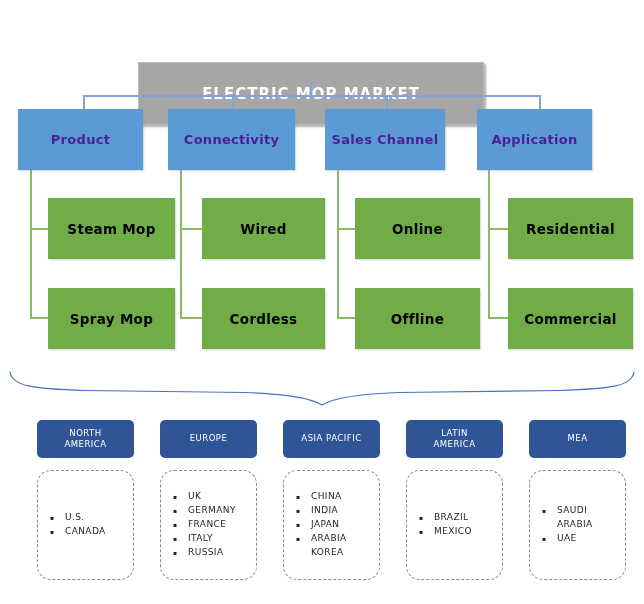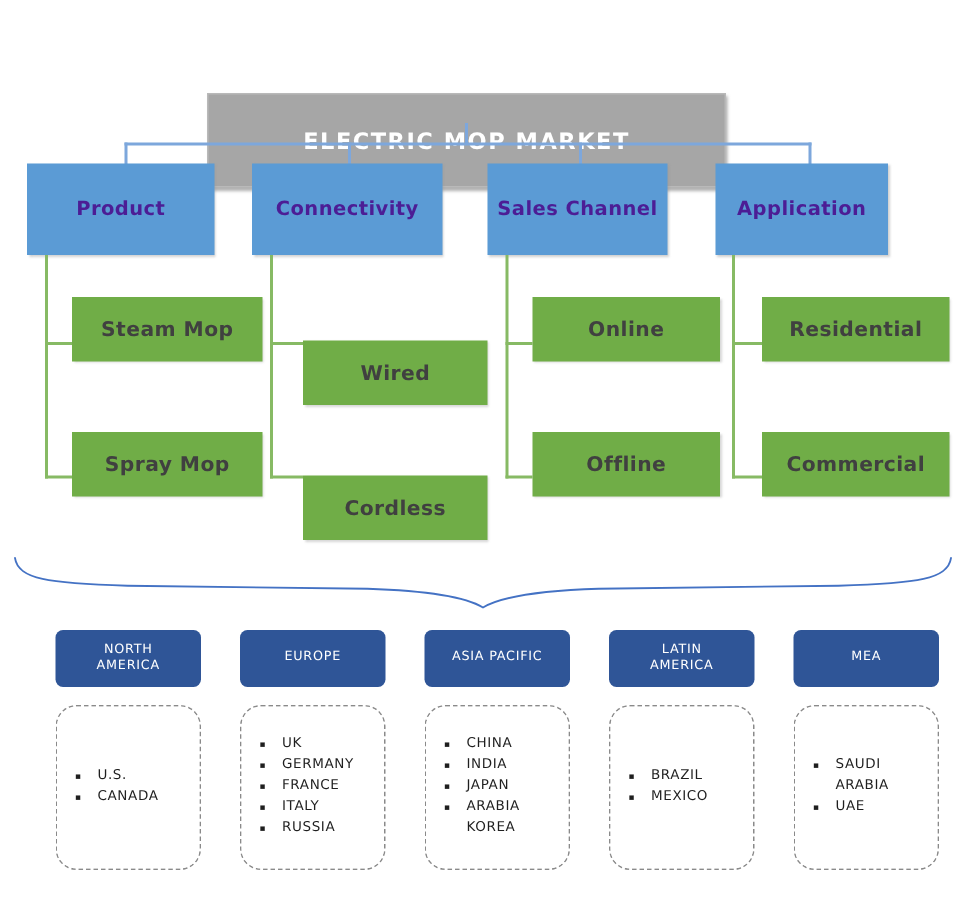--- a/index.html
+++ b/index.html
@@ -45,28 +45,28 @@
   .gv{top:170px;width:2px;height:149px;}
   .gv-0{left:30px;}  .gv-1{left:180px;} .gv-2{left:337px;} .gv-3{left:488px;}
   .gh{height:2px;}
   .gh-0a{left:30px; top:228px;width:18px;} .gh-0b{left:30px; top:317px;width:18px;}
   .gh-1a{left:180px;top:228px;width:22px;} .gh-1b{left:180px;top:317px;width:22px;}
   .gh-2a{left:337px;top:228px;width:18px;} .gh-2b{left:337px;top:317px;width:18px;}
   .gh-3a{left:488px;top:228px;width:20px;} .gh-3b{left:488px;top:317px;width:20px;}
 
   
   .child-box{
-    height:43px;background:#70ad47;
+    height:61px;background:#70ad47;
     display:flex;align-items:center;justify-content:center;
-    color:#404040;font-weight:bold;font-size:13.5px;letter-spacing:.3px;
+    color:#000000;font-weight:bold;font-size:13.5px;letter-spacing:.3px;
     box-shadow:1px 1px 1.5px rgba(150,150,150,.4);
   }
   .row-a{top:198px;} .row-b{top:288px;}
   .ccol-0{left:48px; width:127px;}
-  .ccol-1{left:202px;width:123px;margin-top:29px;}
+  .ccol-1{left:202px;width:123px;}
   .ccol-2{left:355px;width:125px;}
   .ccol-3{left:508px;width:125px;}
 
   
   .brace-wrap{left:0;top:358px;width:644px;height:56px;}
 
   
   .region-box{
     top:420px;height:38px;width:97px;
     background:#2f5597;border-radius:5px;

